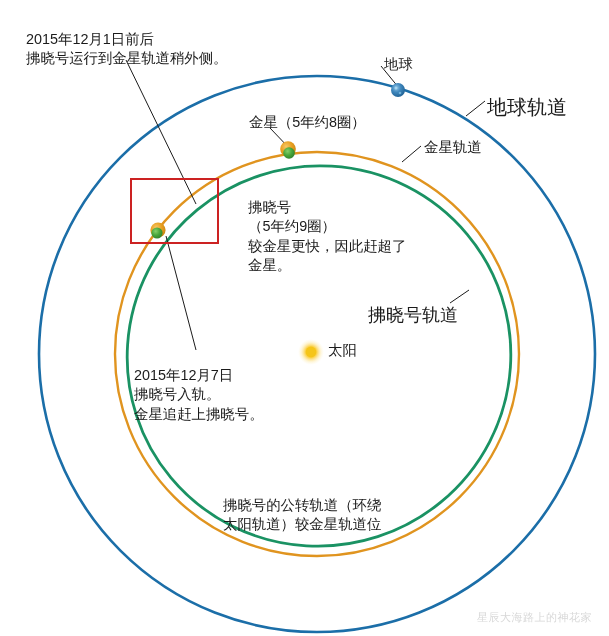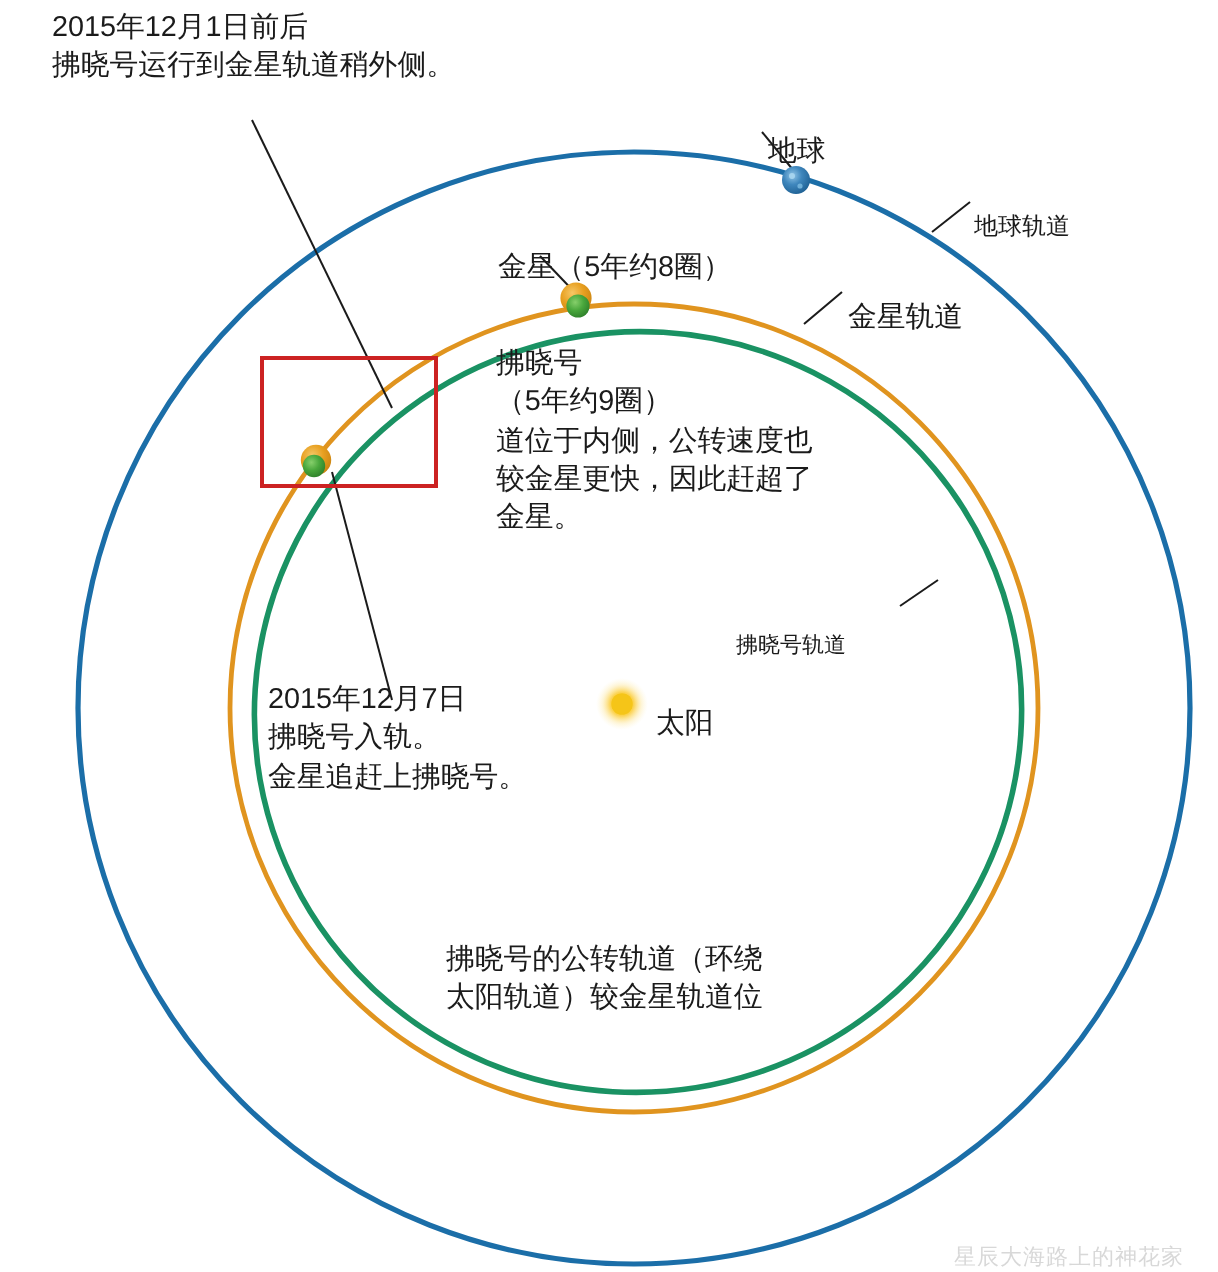--- a/index.html
+++ b/index.html
@@ -25,27 +25,27 @@
     width: 609px;
     height: 636px;
   }
   .txt {
     position: absolute;
     color: #1b1b1b;
     font-family: "Liberation Sans", "DejaVu Sans", sans-serif;
     white-space: pre;
     line-height: 1.30;
     letter-spacing: 0px;
-    margin-top: 12px;
   }
   .blk {
     position: absolute;
     color: #1b1b1b;
     font-family: "Liberation Sans", "DejaVu Sans", sans-serif;
     line-height: 1.34;
+    margin-top: 25px;
   }
   .blk div {
     white-space: pre;
   }
 
   
   #note-dec1 {
     left: 26px;
     top: 5px;
     font-size: 14.4px;
@@ -54,21 +54,21 @@
   
   #label-earth {
     left: 384px;
     top: 55px;
     font-size: 14.4px;
   }
   
   #label-earth-orbit {
     left: 487px;
     top: 94px;
-    font-size: 12px;
+    font-size: 20px;
   }
   
   #label-venus {
     left: 249px;
     top: 113px;
     font-size: 14.4px;
   }
   
   #label-venus-orbit {
     left: 424px;
@@ -78,21 +78,21 @@
   
   #block-akatsuki {
     left: 248px;
     top: 173px;
     font-size: 14.4px;
   }
   
   #label-akatsuki-orbit {
     left: 368px;
     top: 304px;
-    font-size: 11px;
+    font-size: 18px;
   }
   
   #label-sun {
     left: 328px;
     top: 341px;
     font-size: 14.4px;
   }
   
   #block-dec7 {
     left: 134px;
@@ -185,21 +185,20 @@
 
   <div class="txt" id="label-earth-orbit">地球轨道</div>
 
   <div class="txt" id="label-venus">金星（5年约8圈）</div>
 
   <div class="txt" id="label-venus-orbit">金星轨道</div>
 
   <div class="blk" id="block-akatsuki">
     <div>拂晓号</div>
     <div>（5年约9圈）</div>
-    <div>道位于内侧，公转速度也</div>
     <div>较金星更快，因此赶超了</div>
     <div>金星。</div>
   </div>
 
   <div class="txt" id="label-akatsuki-orbit">拂晓号轨道</div>
 
   <div class="txt" id="label-sun">太阳</div>
 
   <div class="blk" id="block-dec7">
     <div>2015年12月7日</div>

